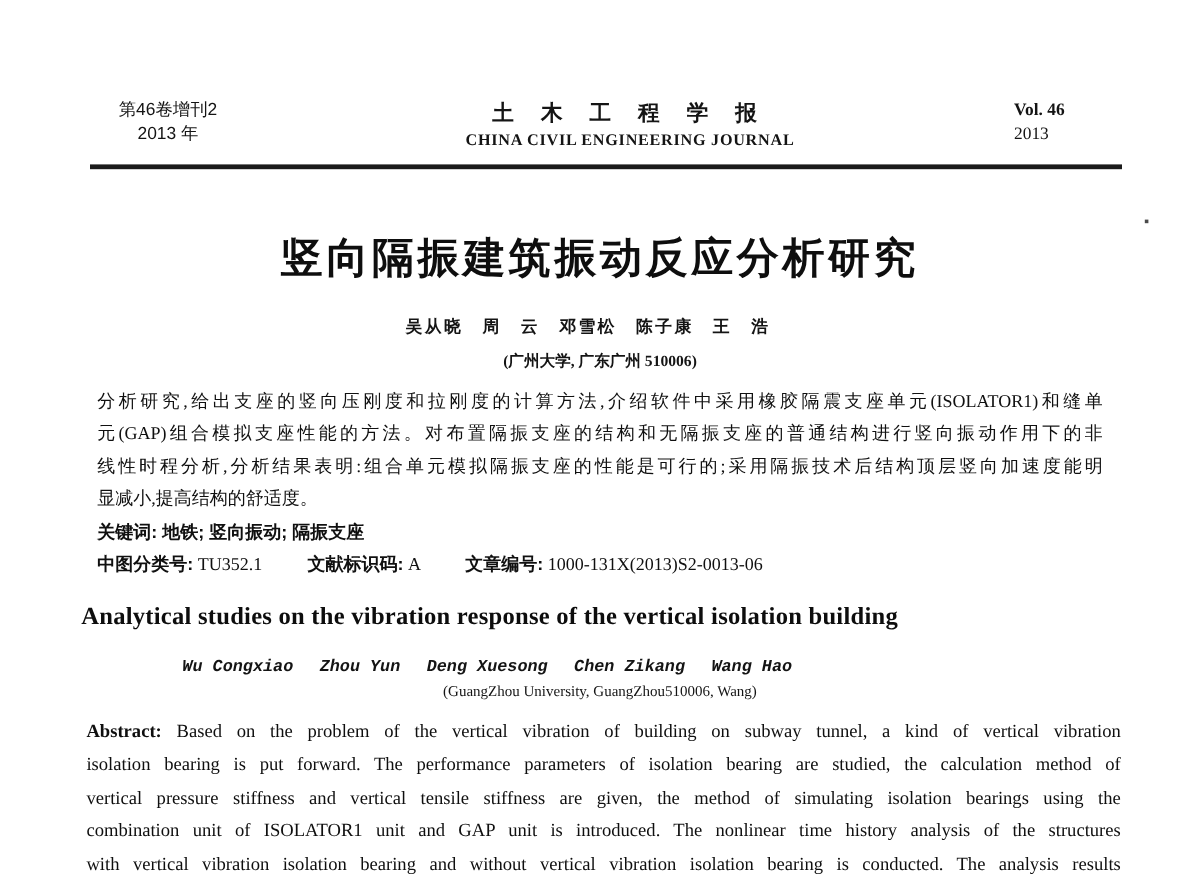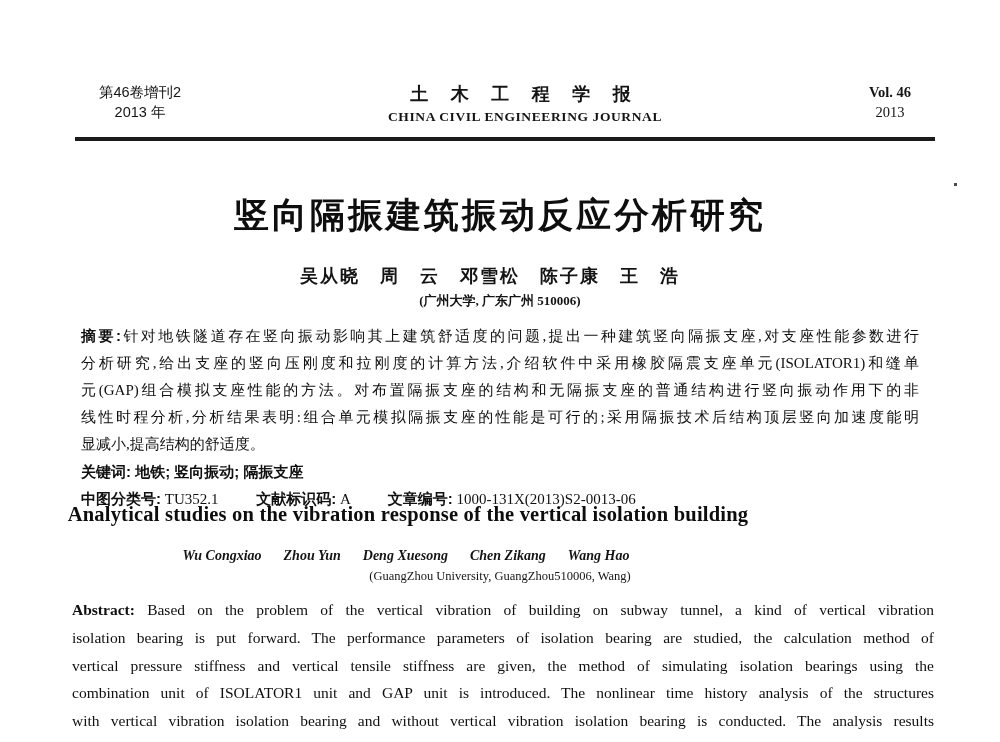--- a/index.html
+++ b/index.html
@@ -20,38 +20,38 @@
     font-family:"Liberation Sans","DejaVu Sans",sans-serif;}
   .h-center{flex:1;text-align:center;}
   .h-center .j-cn{
     font-size:18px;font-weight:bold;letter-spacing:9px;
     font-family:Liberation Serif, serif;
   }
   .h-center .j-en{
     font-size:13.5px;font-weight:bold;letter-spacing:0.6px;margin-top:3px;
     font-family:"Liberation Serif","DejaVu Serif",serif;
   }
-  .h-right{width:90px;text-align:center;font-size:14.5px;line-height:20px;
+  .h-right{width:90px;font-size:14.5px;line-height:20px;
     font-family:"Liberation Serif","DejaVu Serif",serif;font-weight:bold;}
   .h-right .yr{font-weight:normal;}
   .rule{
     position:absolute;top:137px;left:75px;width:860px;height:4px;
     background:#1b1b1b;
   }
   .speck{position:absolute;left:954px;top:183px;width:3px;height:3px;background:#4a4a4a;}
 
   
   .title-cn{
     position:absolute;top:192px;left:0;width:1000px;text-align:center;
     font-size:35px;font-weight:bold;letter-spacing:3px;
     font-family:"Liberation Sans","DejaVu Sans",sans-serif;color:#0e0e0e;
   }
   .authors-cn{
     position:absolute;top:264px;left:0;width:980px;text-align:center;
-    font-size:18px;font-weight:bold;letter-spacing:2px;
+    font-size:14px;font-weight:bold;letter-spacing:2px;
     font-family:"Liberation Serif","DejaVu Serif",serif;
   }
   .affil-cn{
     position:absolute;top:292px;left:0;width:1000px;text-align:center;
     font-size:13px;font-weight:bold;
     font-family:"Liberation Serif","DejaVu Serif",serif;
   }
 
   
   .abs-cn{
@@ -67,21 +67,21 @@
 
   
   .title-en{
     position:absolute;top:503px;left:0;width:816px;text-align:center;
     font-size:20.5px;font-weight:bold;letter-spacing:0.2px;
     font-family:"Liberation Serif","DejaVu Serif",serif;color:#0d0d0d;
   }
   .authors-en{
     position:absolute;top:548px;left:0;width:812px;text-align:center;
     font-size:14px;font-style:italic;font-weight:bold;
-    font-family:Liberation Serif, serif;
+    font-family:Liberation Mono, monospace;
   }
   .authors-en span{margin:0 11px;}
   .affil-en{
     position:absolute;top:569px;left:0;width:1000px;text-align:center;
     font-size:12.5px;font-family:"Liberation Serif","DejaVu Serif",serif;
   }
   .abs-en{
     position:absolute;top:596px;left:72px;width:862px;
     font-size:15.5px;line-height:27.8px;color:#0f0f0f;
     font-family:"Liberation Serif","DejaVu Serif",serif;
@@ -108,21 +108,20 @@
     </div>
   </div>
   <div class="rule"></div>
   <div class="speck"></div>
 
   <div class="title-cn">竖向隔振建筑振动反应分析研究</div>
   <div class="authors-cn">吴从晓　周　云　邓雪松　陈子康　王　浩</div>
   <div class="affil-cn">(广州大学, 广东广州 510006)</div>
 
   <div class="abs-cn">
-    <div class="jline"><span class="lbl">摘要:</span><span>针对地铁隧道存在竖向振动影响其上建筑舒适度的问题,提出一种建筑竖向隔振支座,对支座性能参数进行</span></div>
     <div class="jline">分析研究,给出支座的竖向压刚度和拉刚度的计算方法,介绍软件中采用橡胶隔震支座单元(ISOLATOR1)和缝单</div>
     <div class="jline">元(GAP)组合模拟支座性能的方法。对布置隔振支座的结构和无隔振支座的普通结构进行竖向振动作用下的非</div>
     <div class="jline">线性时程分析,分析结果表明:组合单元模拟隔振支座的性能是可行的;采用隔振技术后结构顶层竖向加速度能明</div>
     <div class="plainline">显减小,提高结构的舒适度。</div>
     <div class="kw-line"><span class="lbl">关键词:</span><span> 地铁; 竖向振动; 隔振支座</span></div>
     <div class="cls-line">
       <span class="lbl">中图分类号:</span><span> TU352.1</span>
       <span class="lbl gap">文献标识码:</span><span> A</span>
       <span class="lbl gap">文章编号:</span><span> 1000-131X(2013)S2-0013-06</span>
     </div>

